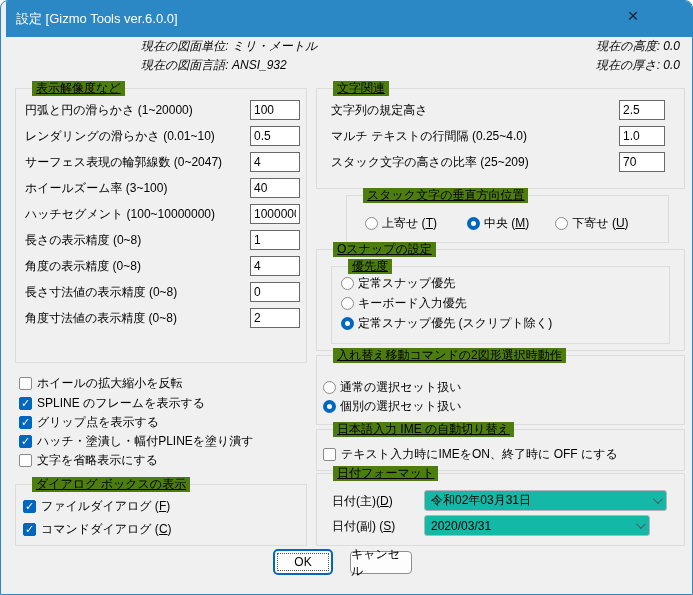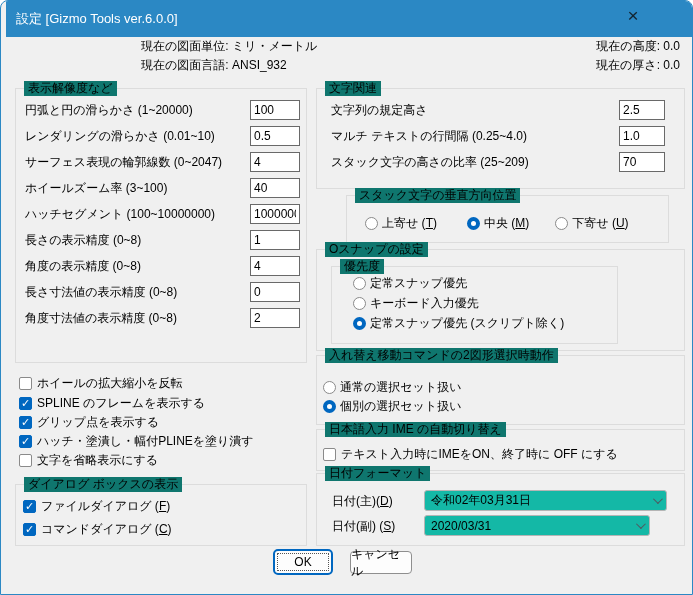--- a/index.html
+++ b/index.html
@@ -16,27 +16,27 @@
     background:#2b88c4; color:#ffffff;
     display:flex; align-items:center; padding-left:10px;
     font-size:13px;
   }
   .close {
     position:absolute; right:44px; top:0; width:30px; height:30px;
     display:flex; align-items:center; justify-content:center;
     font-size:19px; color:#13242f; cursor:default;
   }
   .abs { position:absolute; }
-  .info-label { white-space:nowrap; }
+  .info-label { white-space:nowrap;font-style:italic; }
   .group {
     position:absolute; border:1px solid #dcdcdc; background:#f0f0f0;
   }
   .legend {
-    position:absolute; top:-8px; left:8px; background:#0f766e;
-    padding:0 4px; line-height:15px; white-space:nowrap;
+    position:absolute; top:-8px; left:16px; background:#4d7c0f;
+    padding:0 4px; line-height:15px; white-space:nowrap;text-decoration:underline;
   }
   .rows { width:100%; height:100%; }
   .row { display:flex; align-items:center; height:26px; }
   .row .lbl { flex:1; white-space:nowrap; }
   input.field {
     width:50px; height:20px; border:1px solid #696969; background:#fff;
     font-family:inherit; font-size:12px; padding:1px 3px; color:#000;
   }
   
   .cb {
@@ -222,21 +222,21 @@
       <span>中央 (<u>M</u>)</span>
     </div>
     <div class="radpair" style="margin-left:26px;">
       <span class="radio"></span>
       <span>下寄せ (<u>U</u>)</span>
     </div>
   </div>
 
   <div class="group" style="left:315px; top:248px; width:369px; height:102px;">
     <span class="legend">Oスナップの設定</span>
-    <div class="group" style="left:14px; top:16px; width:287px; height:78px; padding:6px 0 0 21px;">
+    <div class="group" style="left:14px; top:16px; width:339px; height:78px; padding:6px 0 0 9px;">
       <span class="legend">優先度</span>
       <div class="radpair" style="height:20px;">
         <span class="radio"></span>
         <span>定常スナップ優先</span>
       </div>
       <div class="radpair" style="height:20px;">
         <span class="radio"></span>
         <span>キーボード入力優先</span>
       </div>
       <div class="radpair" style="height:20px;">

